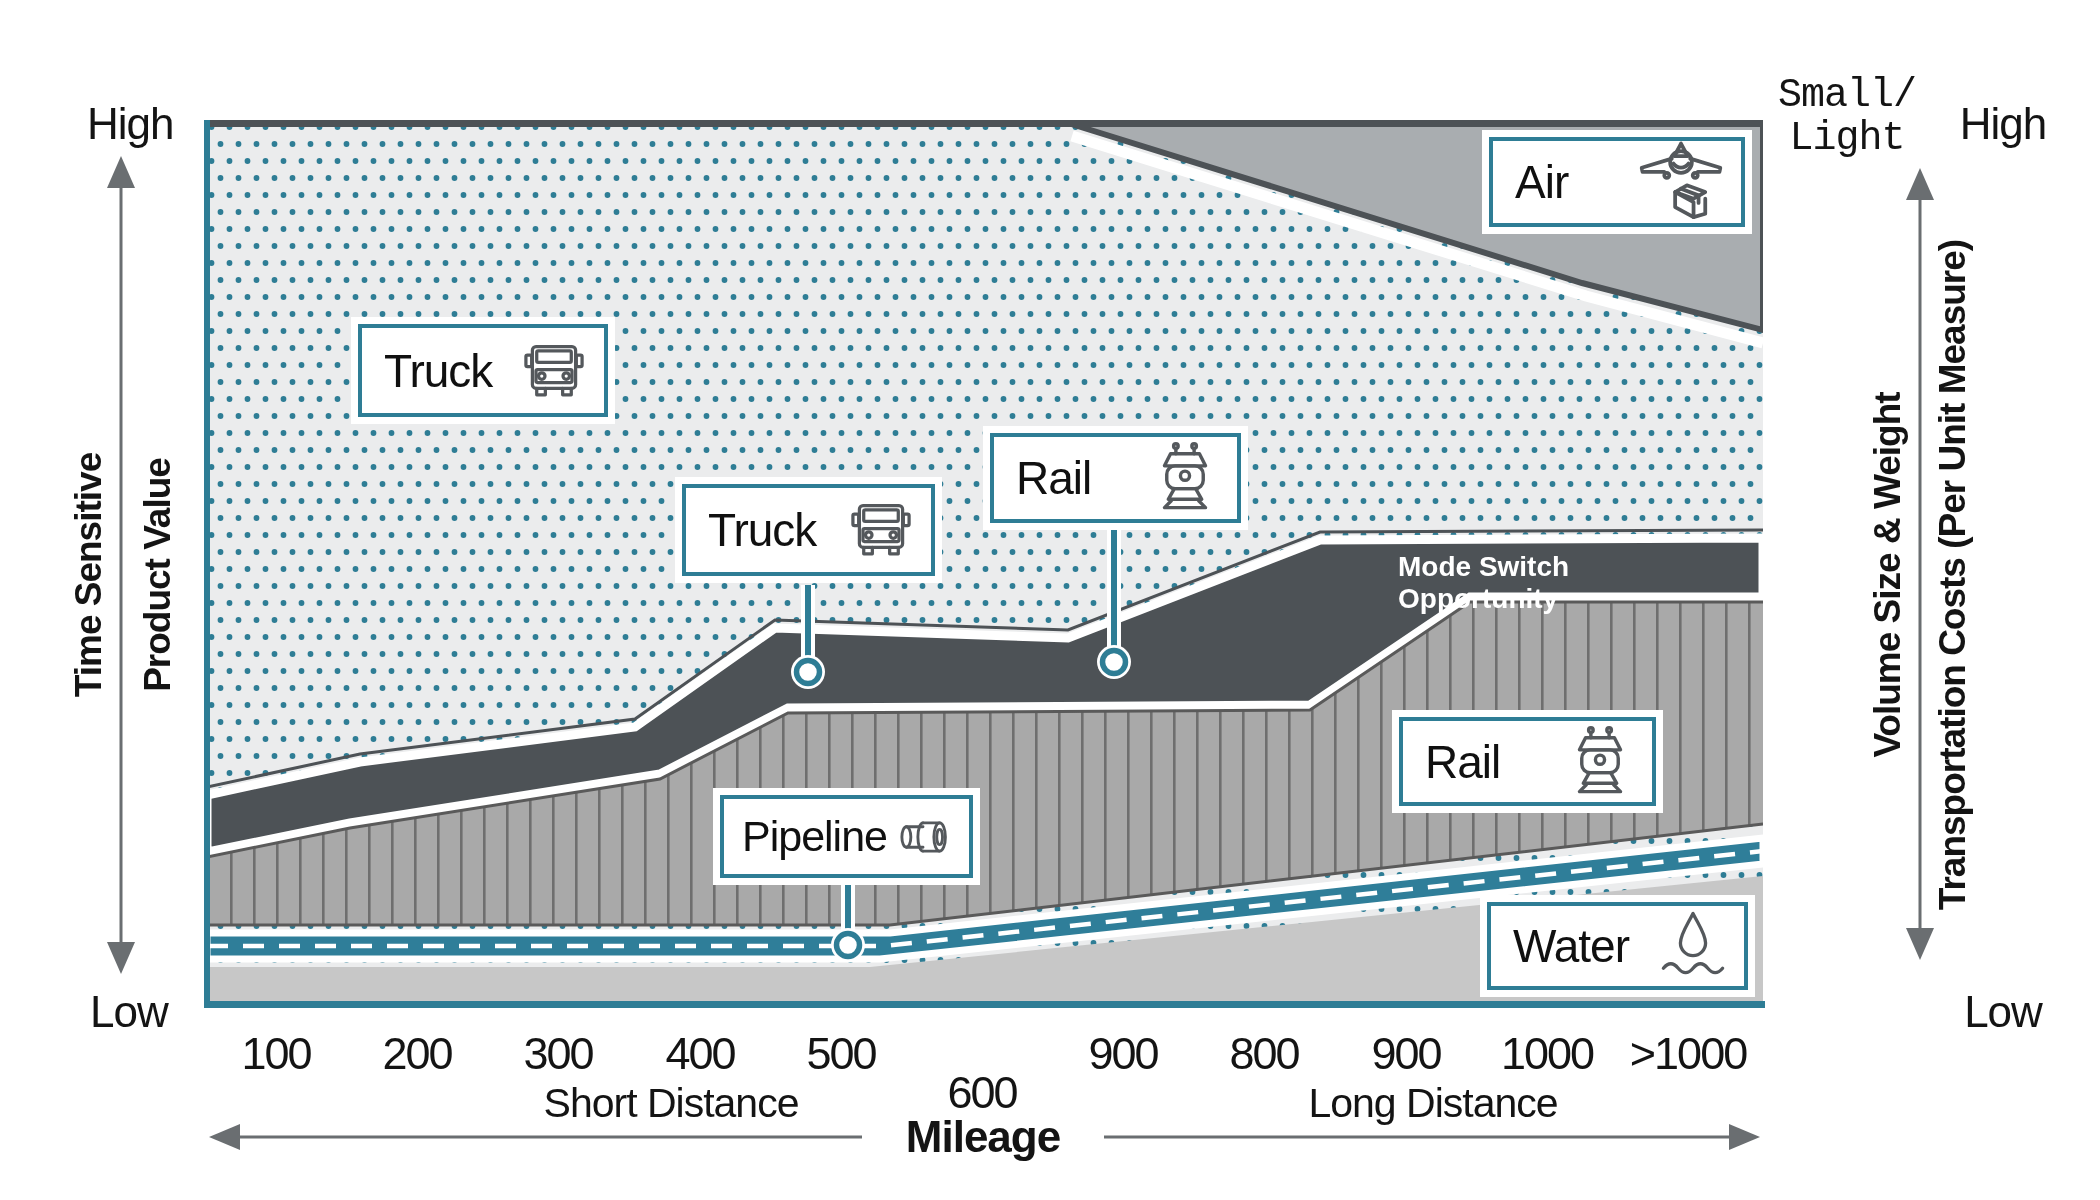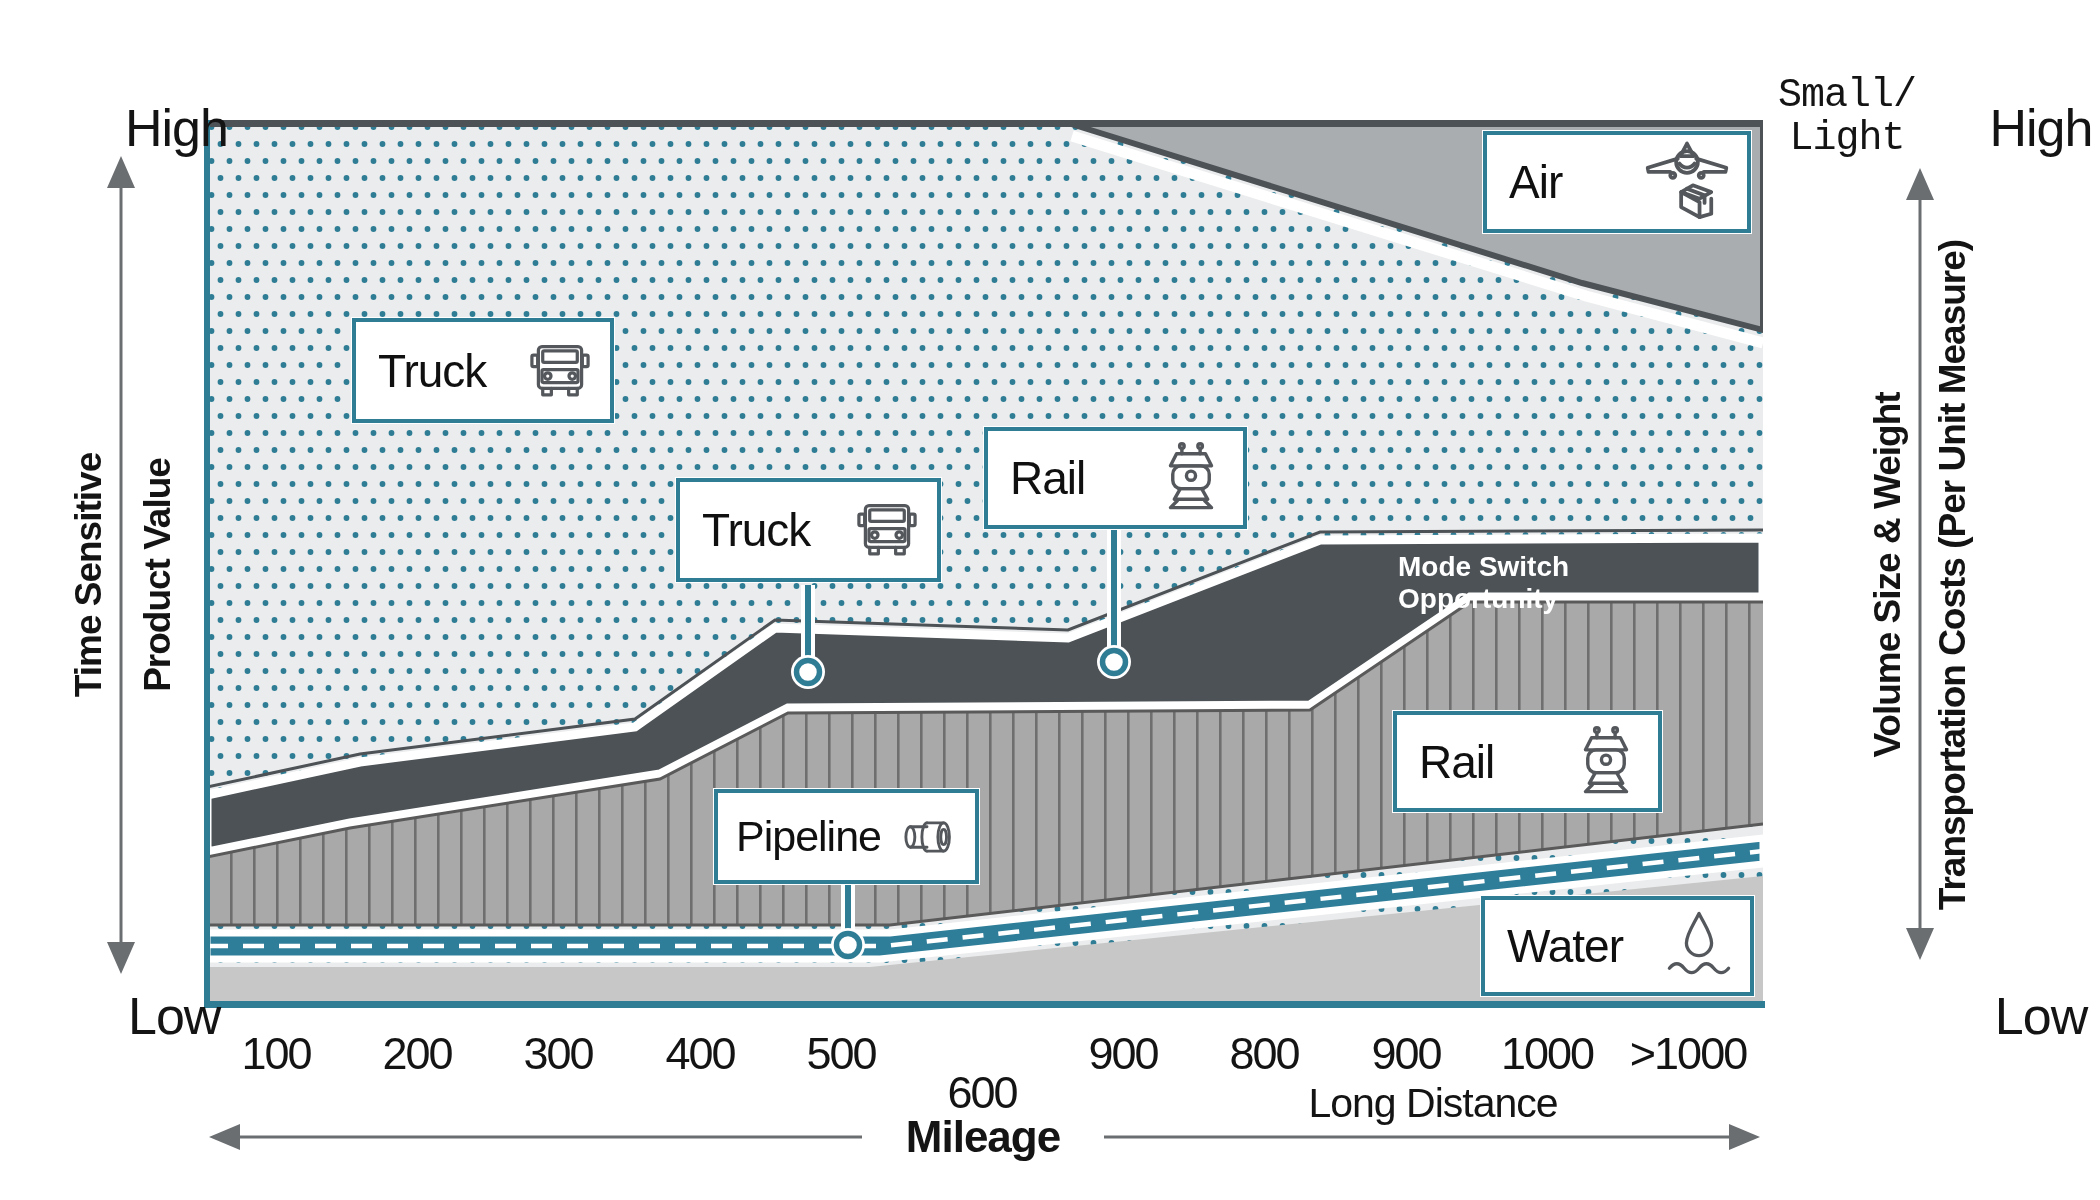--- a/index.html
+++ b/index.html
@@ -1,30 +1,30 @@
 <!DOCTYPE html>
 <html><head>
 <meta charset="utf-8">
 <style>
   html,body{margin:0;padding:0;background:#fff;}
   .stage{position:relative;width:2100px;height:1200px;background:#fff;overflow:hidden;
          font-family:"Liberation Sans", sans-serif;color:#141414;}
   .stage svg.layer{position:absolute;left:0;top:0;}
   .txt{position:absolute;line-height:1.08;}
-  .axis-end{font-size:52px;letter-spacing:-1px;margin-left:38px;}
+  .axis-end{font-size:44px;letter-spacing:-1px;}
   .two-line{text-align:center;font-size:40px;letter-spacing:-1px;font-family:Liberation Mono, monospace;}
   .two-line span{display:block;}
   .vlabel{position:absolute;white-space:nowrap;font-weight:bold;font-size:37px;letter-spacing:-1px;
           transform:translate(-50%,-50%) rotate(-90deg);}
   .tick{position:absolute;width:140px;text-align:center;font-size:45px;letter-spacing:-2px;}
   .dist-label{position:absolute;width:400px;text-align:center;font-size:41px;letter-spacing:-1px;}
   .mileage{position:absolute;width:250px;text-align:center;font-size:44px;font-weight:bold;letter-spacing:-1px;}
   .band-label{position:absolute;left:1398px;top:551px;width:324px;
               font-size:28px;font-weight:bold;color:#fff;letter-spacing:0;}
-  .mode-box{position:absolute;background:#fff;padding:1px;box-sizing:border-box;text-align:right;}
+  .mode-box{position:absolute;background:#fff;padding:7px;box-sizing:border-box;text-align:right;}
   .mode-box-inner{width:100%;height:100%;border:4px solid #2e7d95;box-sizing:border-box;
                   display:flex;align-items:center;justify-content:space-between;padding:0 14px 0 22px;}
   .mode-label{font-size:46px;letter-spacing:-1px;color:#101010;}
   .mode-icon{display:flex;align-items:center;justify-content:center;color:#54585c;}
   .mode-icon svg{display:block;stroke:#54585c;fill:none;stroke-width:4.5;stroke-linecap:round;stroke-linejoin:round;}
 </style>
 </head>
 <body>
 
 <div class="stage">
@@ -129,20 +129,21 @@
   <div class="tick" style="left:488px;top:1028px">300</div>
   <div class="tick" style="left:630px;top:1028px">400</div>
   <div class="tick" style="left:771px;top:1028px">500</div>
   <div class="tick" style="left:912px;top:1067px">600</div>
   <div class="tick" style="left:1053px;top:1028px">900</div>
   <div class="tick" style="left:1194px;top:1028px">800</div>
   <div class="tick" style="left:1336px;top:1028px">900</div>
   <div class="tick" style="left:1477px;top:1028px">1000</div>
   <div class="tick" style="left:1618px;top:1028px">&gt;1000</div>
 
+  <div class="dist-label" style="left:471px;top:1080px">Short Distance</div>
   <div class="dist-label" style="left:1233px;top:1080px">Long Distance</div>
   <div class="mileage" style="left:858px;top:1112px">Mileage</div>
 
   <div class="band-label">Mode Switch Opportunity</div>
 
   <div class="mode-box" style="left:351px;top:317px;width:264px;height:107px">
     <div class="mode-box-inner">
       <span class="mode-label">Truck</span>
       <span class="mode-icon">
         <svg width="72" height="72" viewBox="0 0 100 100">

